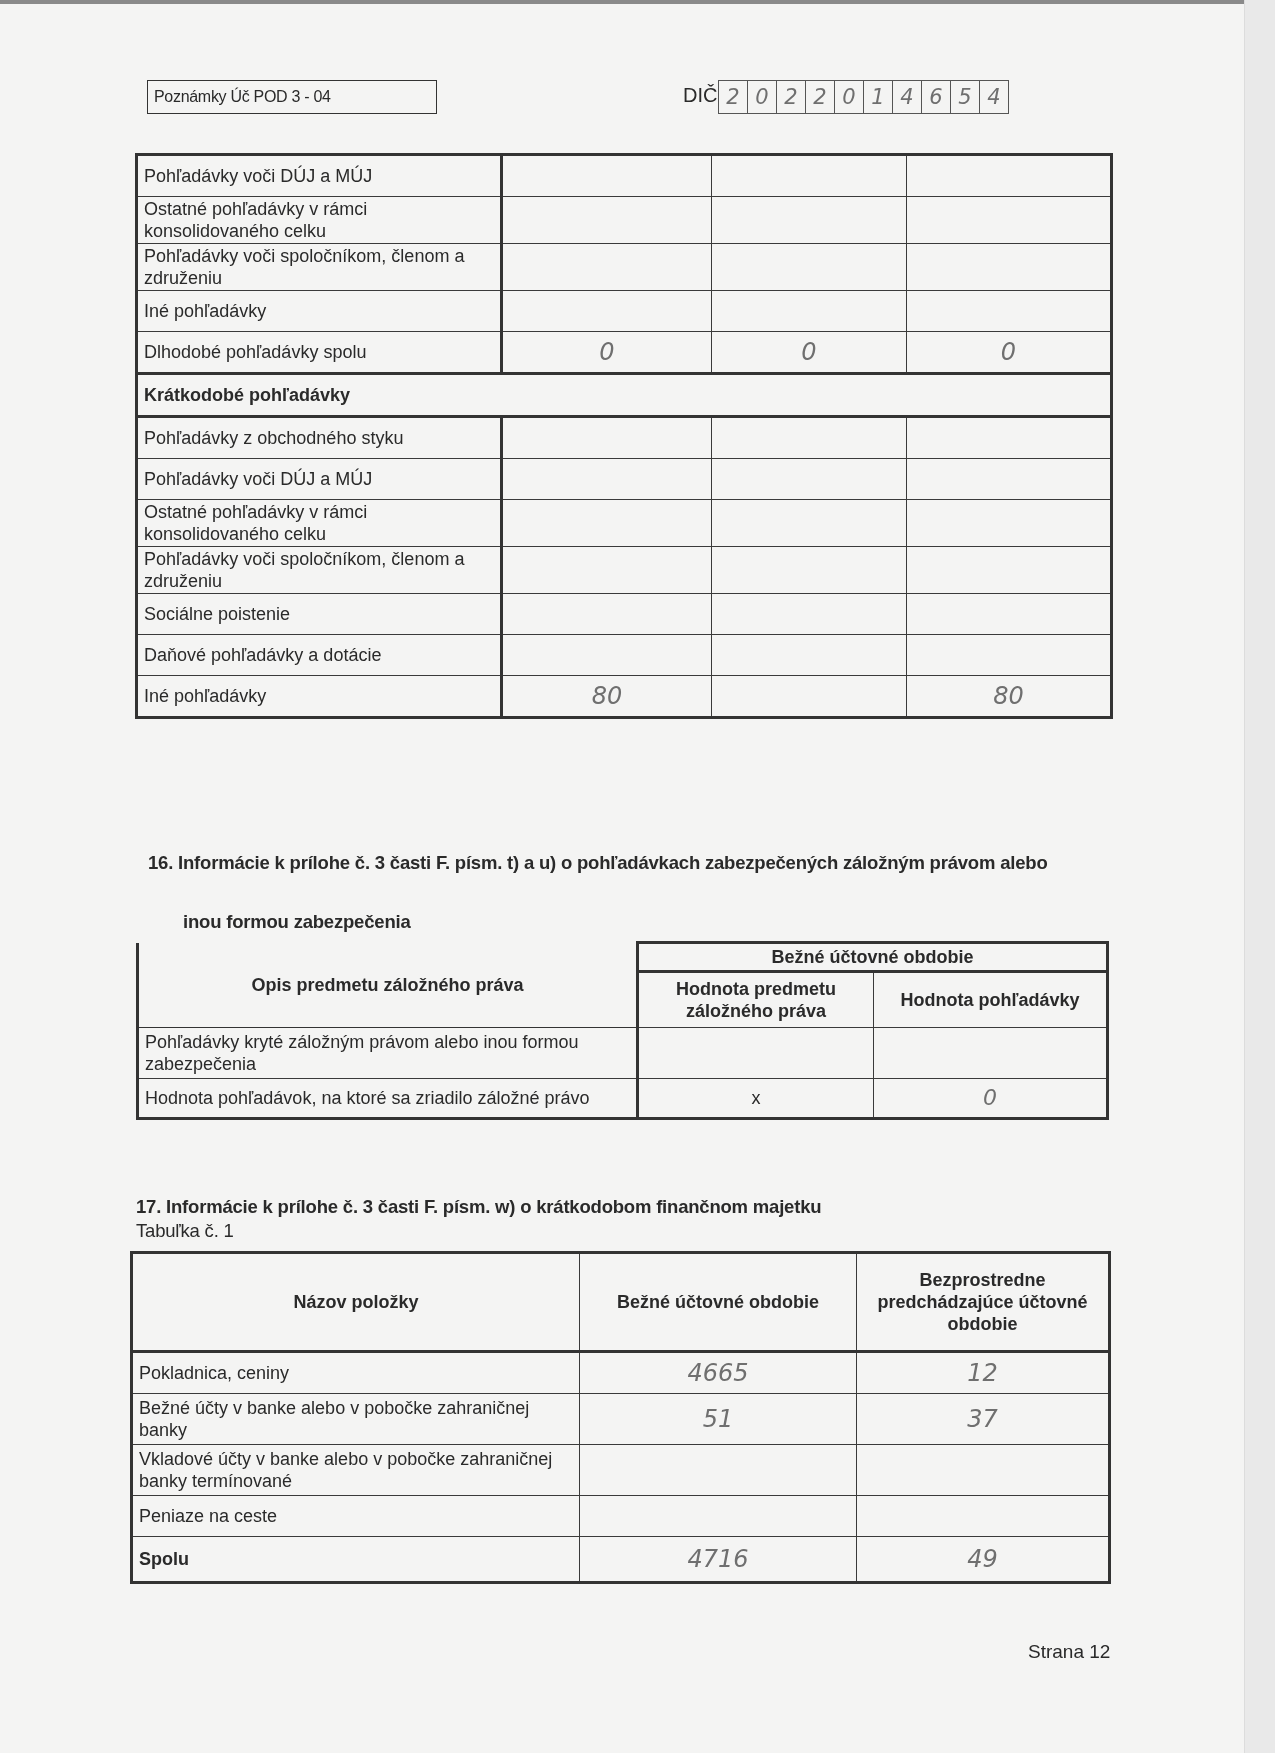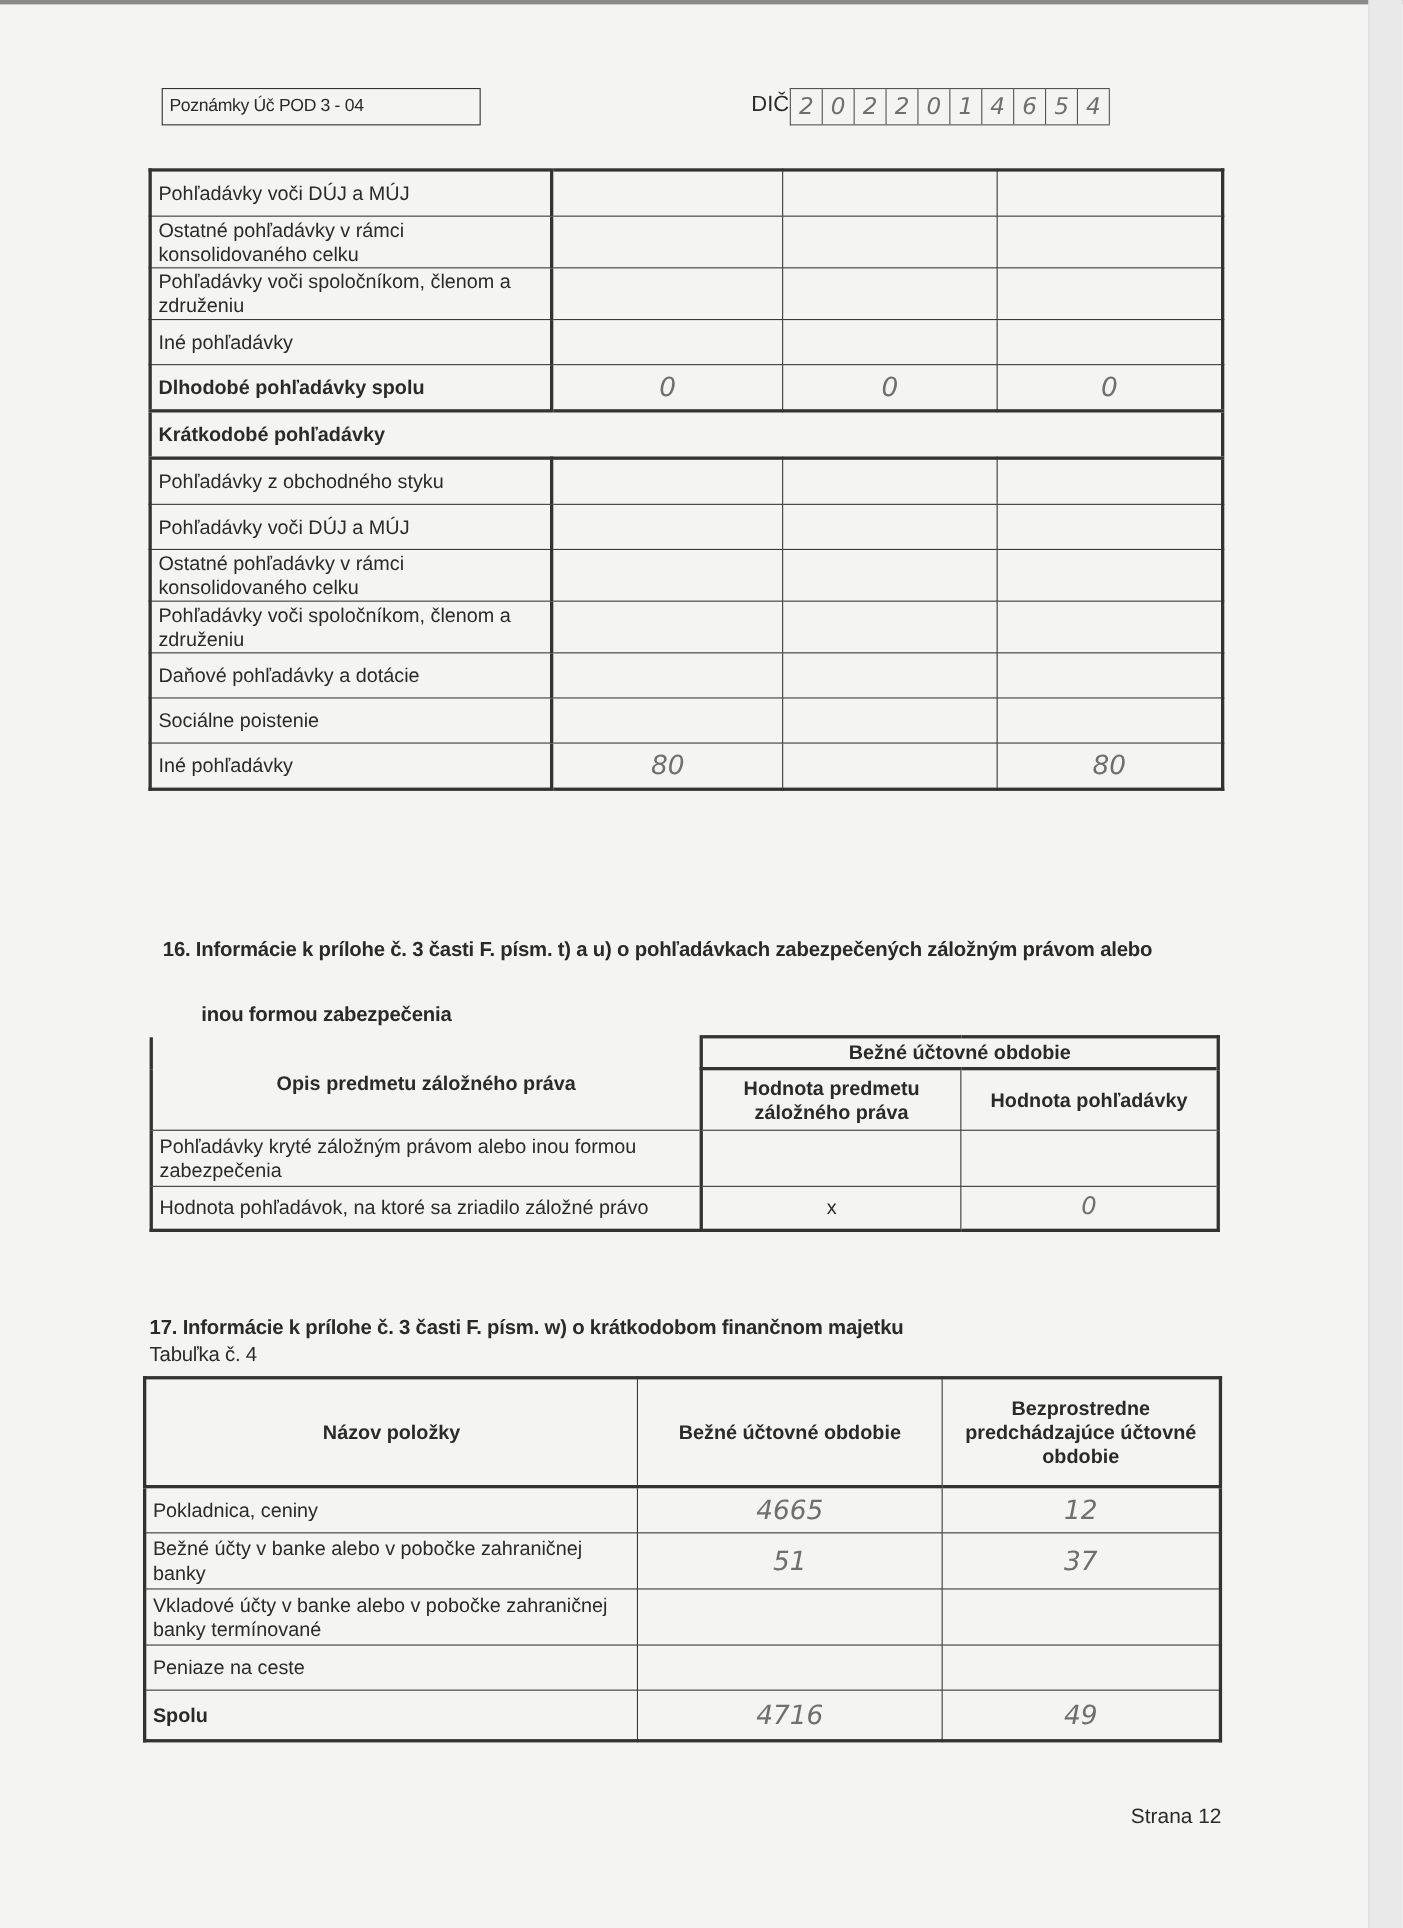--- a/index.html
+++ b/index.html
@@ -21,21 +21,21 @@
   table { border-collapse: collapse; position: absolute; table-layout: fixed; }
   td, th { border: 1.5px solid #3a3a3a; padding: 0 6px; font-size: 18px; line-height: 22px; vertical-align: middle; }
   .outer { border: 3px solid #333; }
 
   
   #t1 { left: 135px; top: 153px; width: 975px; }
   #t1 td { height: 40px; }
   #t1 td.lbl { width: 353px; border-right: 3px solid #333; }
   #t1 td.two { height: 46px; }
   #t1 td.val { text-align: center; font-size: 24px; }
-  #t1 tr.bold td.lbl { font-weight: bold; }
+  #t1 tr.bold td.lbl { font-weight: normal; }
   #t1 tr.full td { font-weight: bold; border-top: 3px solid #333; border-bottom: 3px solid #333; height: 40px; }
   #t1 tr.last td { border-bottom: 3px solid #333; }
 
   .sec-title { position: absolute; font-weight: bold; font-size: 18.5px; line-height: 22px; letter-spacing: -0.2px; }
 
   
   #t16 { left: 136px; top: 941px; width: 970px; }
   #t16 th { font-weight: bold; text-align: center; }
   #t16 td.val { text-align: center; }
 
@@ -129,27 +129,27 @@
     <td class="val hw"></td>
     <td class="val hw"></td>
   </tr>
   <tr>
     <td class="lbl two">Pohľadávky voči spoločníkom, členom a združeniu</td>
     <td class="val hw"></td>
     <td class="val hw"></td>
     <td class="val hw"></td>
   </tr>
   <tr>
+    <td class="lbl">Sociálne poistenie</td>
+    <td class="val hw"></td>
+    <td class="val hw"></td>
+    <td class="val hw"></td>
+  </tr>
+  <tr>
     <td class="lbl">Daňové pohľadávky a dotácie</td>
-    <td class="val hw"></td>
-    <td class="val hw"></td>
-    <td class="val hw"></td>
-  </tr>
-  <tr>
-    <td class="lbl">Sociálne poistenie</td>
     <td class="val hw"></td>
     <td class="val hw"></td>
     <td class="val hw"></td>
   </tr>
   <tr>
     <td class="lbl">Iné pohľadávky</td>
     <td class="val hw">80</td>
     <td class="val hw"></td>
     <td class="val hw">80</td>
   </tr>
@@ -181,21 +181,21 @@
   </tr>
   <tr>
     <td style="border-left:3px solid #333; border-right:3px solid #333; border-bottom:3px solid #333; height:38px;">Hodnota pohľadávok, na ktoré sa zriadilo záložné právo</td>
     <td class="val" style="border-bottom:3px solid #333;">x</td>
     <td class="val hw" style="border-right:3px solid #333; border-bottom:3px solid #333; font-size:22px;">0</td>
   </tr>
 </tbody>
   </table>
 
 <div class="sec-title" style="left:136px; top:1196px;">17.  Informácie k prílohe č. 3 časti F. písm. w) o krátkodobom finančnom majetku</div>
-<div class="sec-title" style="left:136px; top:1220px; font-weight:normal;">Tabuľka č. 4</div>
+<div class="sec-title" style="left:136px; top:1220px; font-weight:normal;">Tabuľka č. 1</div>
 
 <table id="t17" class="outer">
   <colgroup>
       <col style="width:448px">
       <col style="width:277px">
       <col style="width:253px">
     </colgroup>
   <tbody>
       <tr>
     <th style="border-bottom:3px solid #333;">Názov položky</th>

